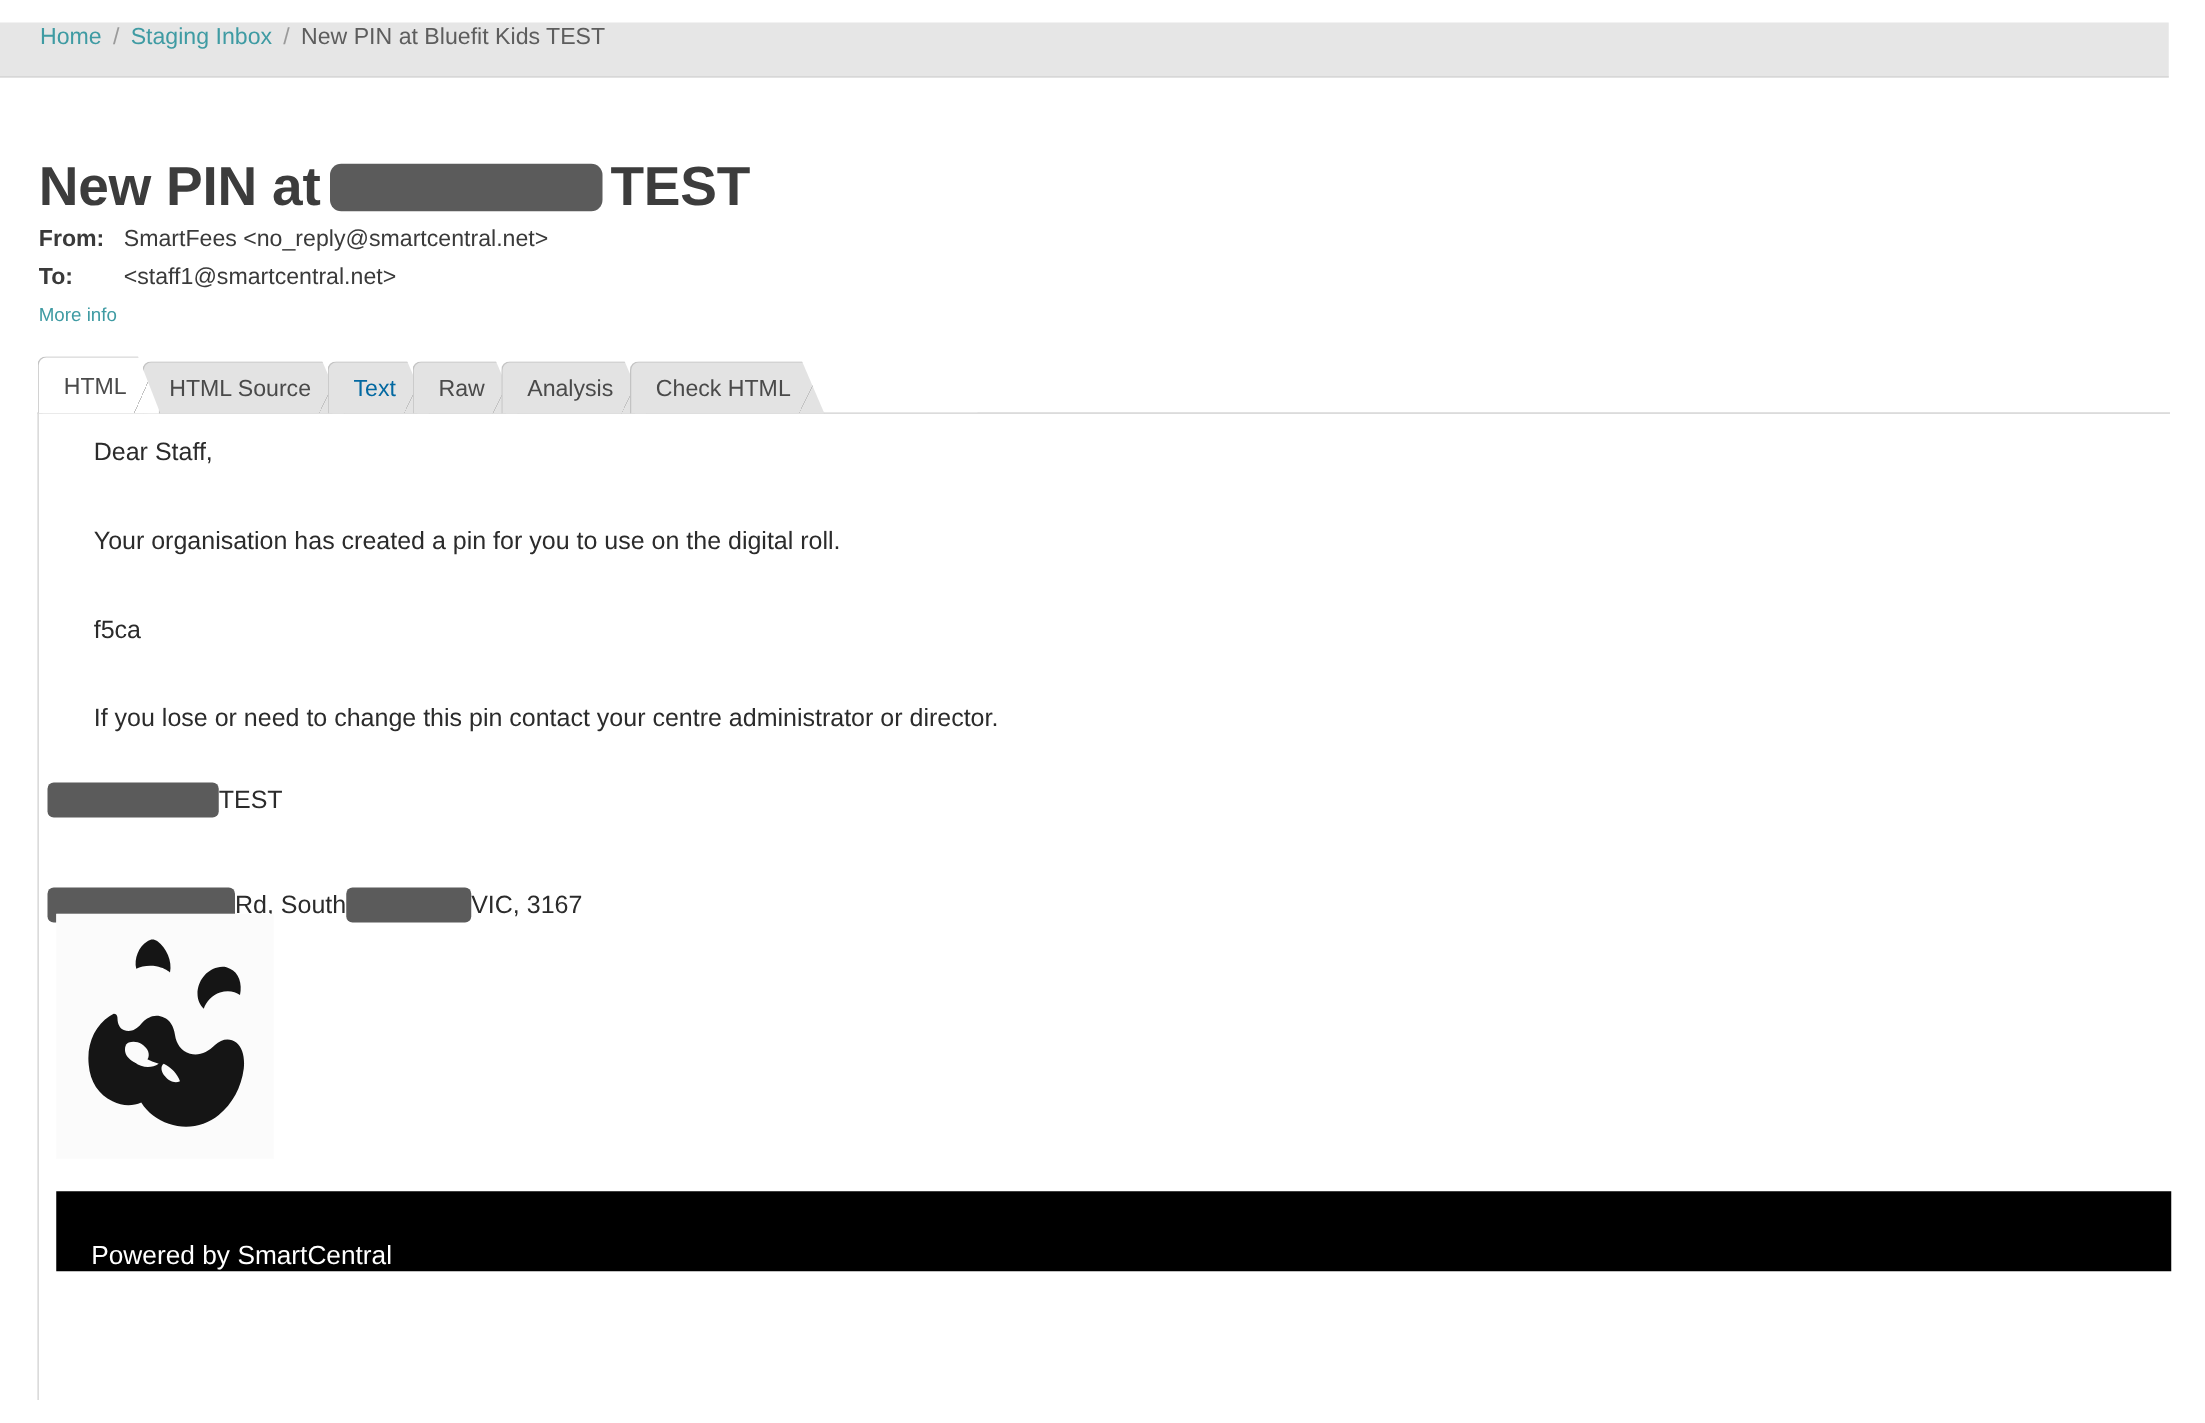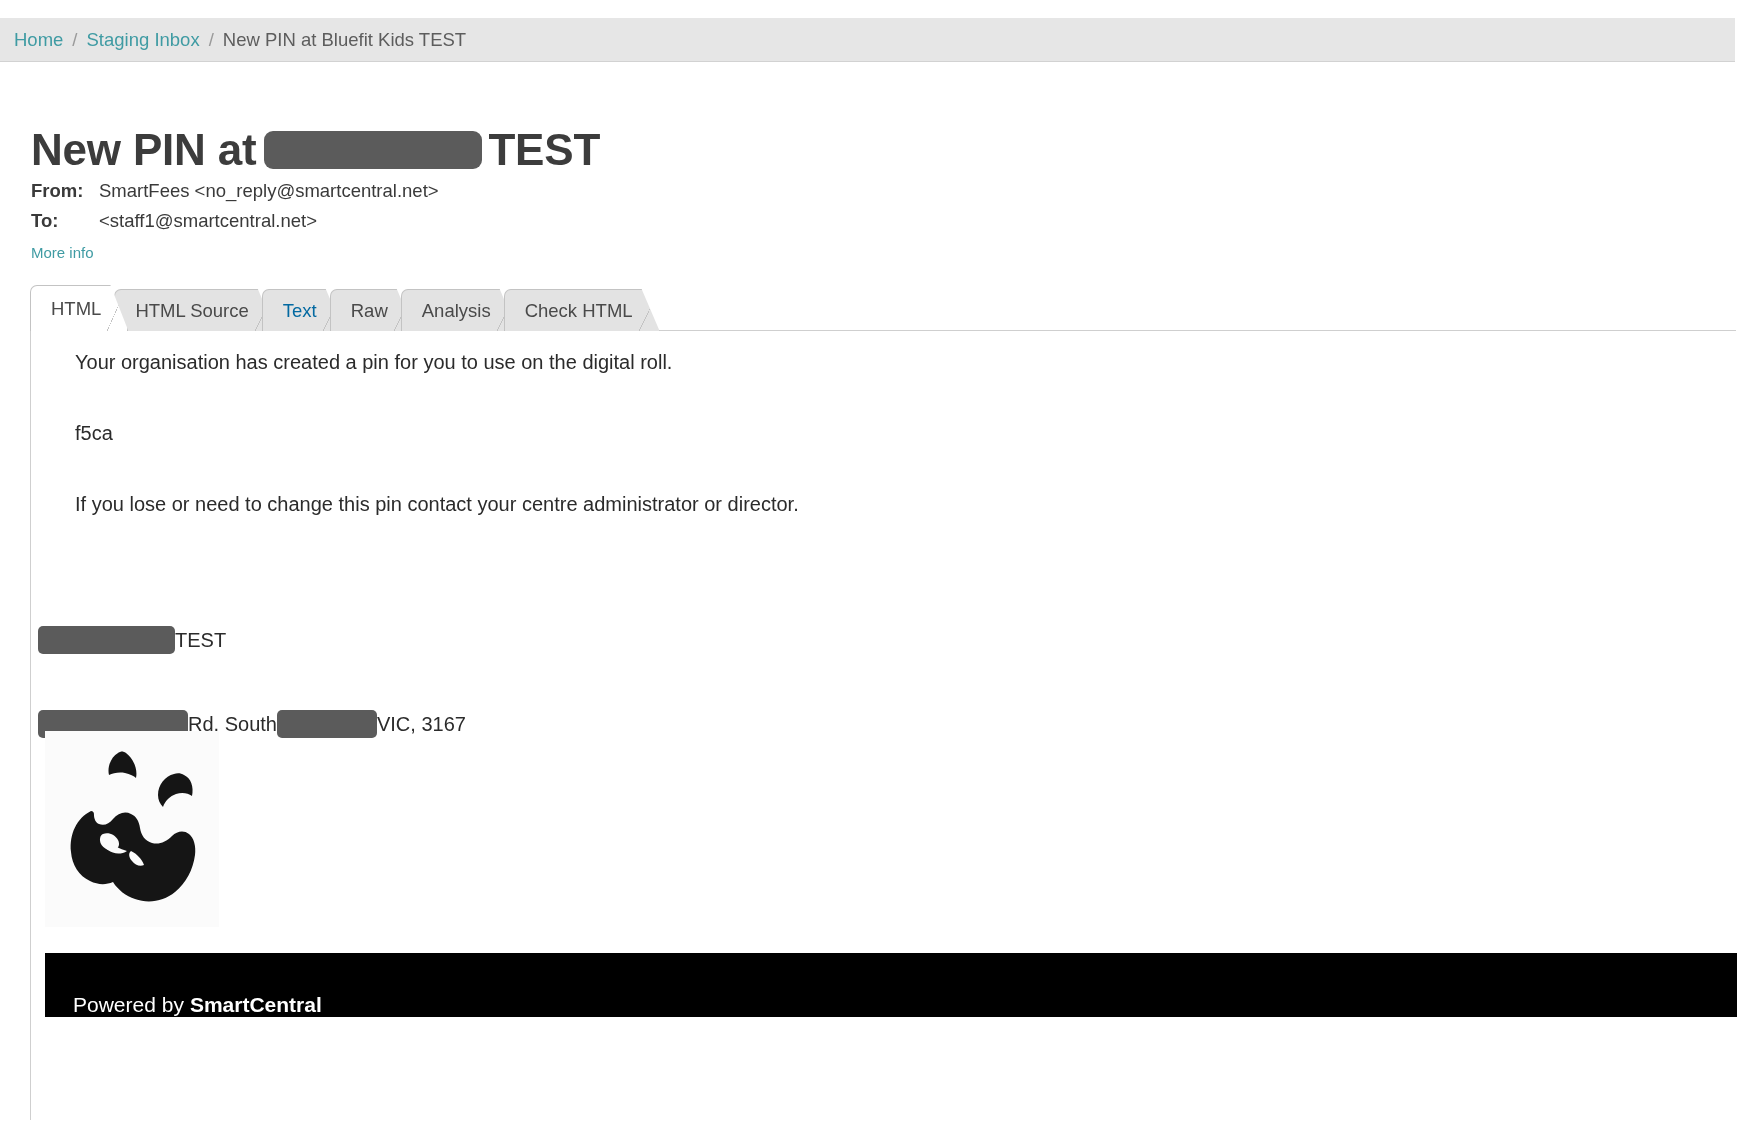--- a/index.html
+++ b/index.html
@@ -12,22 +12,22 @@
   }
 
   
   .breadcrumb-bar {
     position: absolute;
     left: 0; top: 18px;
     width: 1735px; height: 44px;
     background: #e6e6e6;
     border-bottom: 1px solid #d2d2d2;
     display: flex;
-    align-items: center;
-    padding-left: 14px;
+    align-items: flex-start;
+    padding-left: 32px;
     font-size: 18.5px;
     color: #5a5a5a;
   }
   .bc-link { color: #3f9ba3; text-decoration: none; }
   .bc-sep { color: #9a9a9a; margin: 0 9px; }
   .bc-current { color: #5d5d5d; }
 
   
   .page-title {
     position: absolute;
@@ -157,21 +157,21 @@
     position: absolute;
     left: 14px; top: 622px;
     width: 1692px; height: 64px;
     background: #000000;
     display: flex;
     align-items: flex-end;
     padding-left: 28px;
     color: #ffffff;
     font-size: 21px;
   }
-  .powered-bar b { font-weight: bold; margin-left: 6px; }
+  .powered-bar b { font-weight: normal; margin-left: 6px; }
 </style>
 </head>
 <body>
 
 <div class="breadcrumb-bar">
   <a class="bc-link" href="#">Home</a>
   <span class="bc-sep">/</span>
   <a class="bc-link" href="#">Staging Inbox</a>
   <span class="bc-sep">/</span>
   <span class="bc-current">New PIN at Bluefit Kids TEST</span>
@@ -214,20 +214,21 @@
   <div class="tab">
     <span>Check HTML</span>
   </div>
 </div>
 
 <div class="pane-topline"></div>
 
 <div class="content-pane">
 
   <div class="email-body">
+    <p>Dear Staff,</p>
     <p>Your organisation has created a pin for you to use on the digital roll.</p>
     <p class="pin">f5ca</p>
     <p>If you lose or need to change this pin contact your centre administrator or director.</p>
   </div>
 
   <div class="sig-block">
     <div class="sig-line">
       <span class="redact redact-org"></span>
       <span>TEST</span>
     </div>

